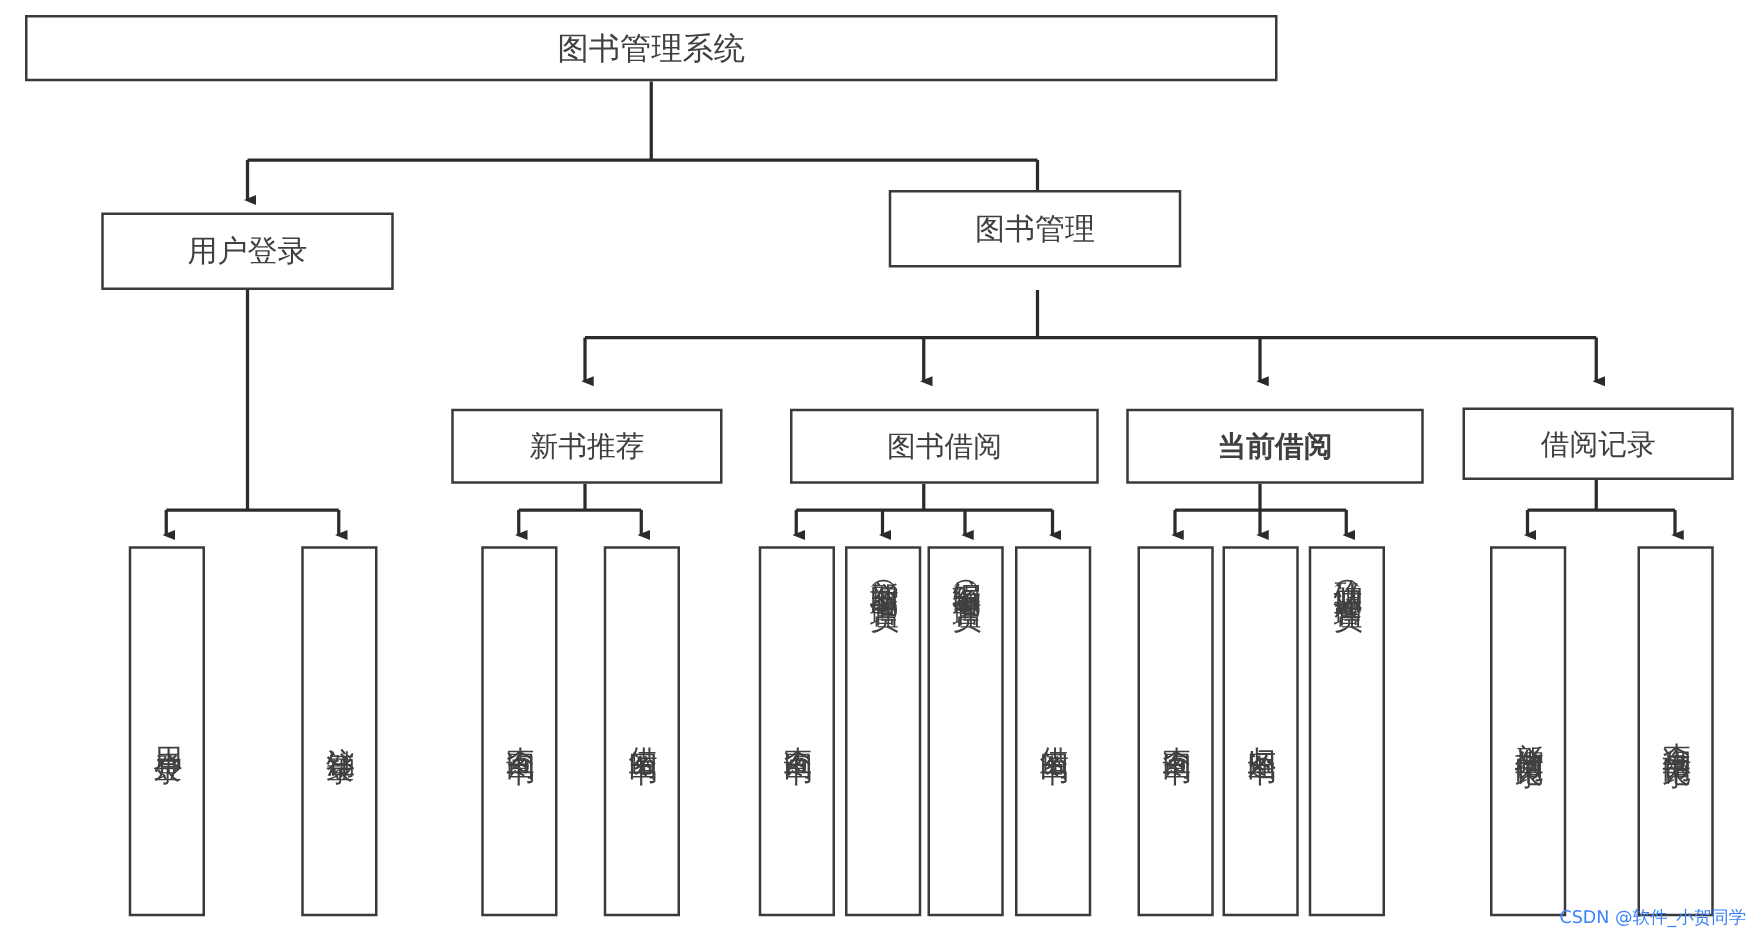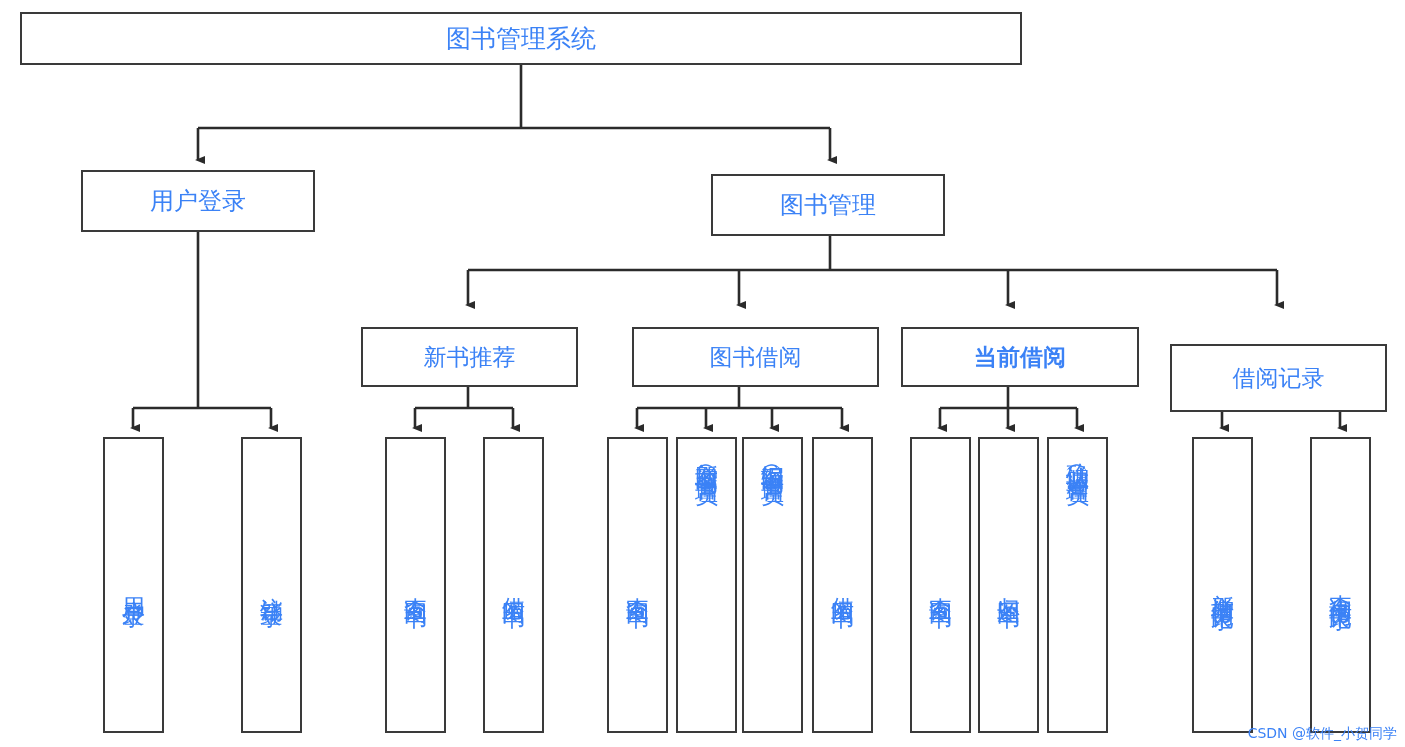--- a/index.html
+++ b/index.html
@@ -27,21 +27,21 @@
     pointer-events: none;
   }
   .node {
     position: absolute;
     box-sizing: border-box;
     background: #ffffff;
     border: 2.5px solid #3a3a3a;
     display: flex;
     align-items: center;
     justify-content: center;
-    color: #3b82f6;
+    color: #404040;
     z-index: 2;
   }
   .node-root {
     font-size: 25px;
   }
   .node-l1 {
     font-size: 24px;
   }
   .node-l2 {
     font-size: 23px;
@@ -127,34 +127,34 @@
     </g>
   </svg>
 
   <div class="node node-root" style="left:20px; top:12px; width:1002px; height:53px;">
     <span class="node-label">图书管理系统</span>
   </div>
 
   <div class="node node-l1" style="left:81px; top:170px; width:234px; height:62px;">
     <span class="node-label">用户登录</span>
   </div>
-  <div class="node node-l1" style="left:711px; top:174px; width:234px; height:62px;">
+  <div class="node node-l1" style="left:711px; top:152px; width:234px; height:62px;">
     <span class="node-label">图书管理</span>
   </div>
 
   <div class="node node-l2" style="left:361px; top:315px; width:217px; height:60px;">
     <span class="node-label">新书推荐</span>
   </div>
   <div class="node node-l2" style="left:632px; top:315px; width:247px; height:60px;">
     <span class="node-label">图书借阅</span>
   </div>
   <div class="node node-l2" style="left:901px; top:315px; width:238px; height:60px;font-weight:bold;">
     <span class="node-label">当前借阅</span>
   </div>
-  <div class="node node-l2" style="left:1170px; top:332px; width:217px; height:68px;">
+  <div class="node node-l2" style="left:1170px; top:314px; width:217px; height:58px;">
     <span class="node-label">借阅记录</span>
   </div>
 
   <div class="node node-leaf" style="left:103px; top:437px; width:61px; height:296px;">
     <span class="node-label">用户登录</span>
   </div>
   <div class="node node-leaf" style="left:241px; top:437px; width:61px; height:296px;">
     <span class="node-label">注销登录</span>
   </div>
 

